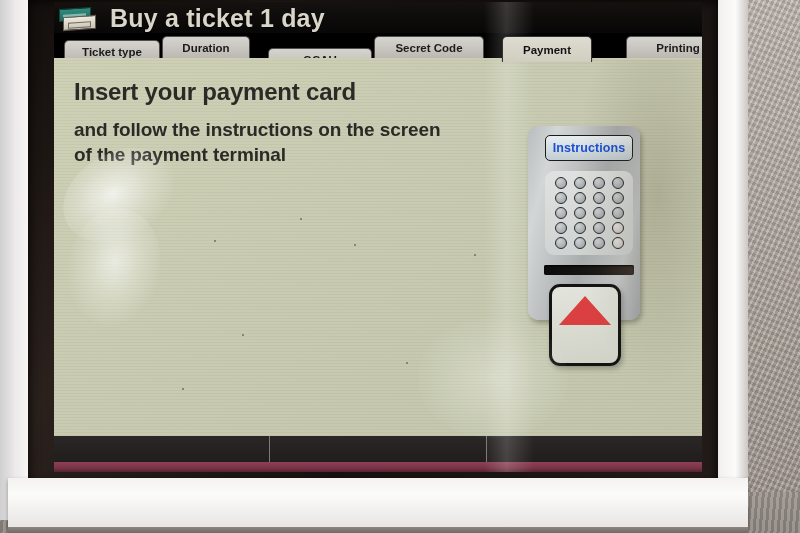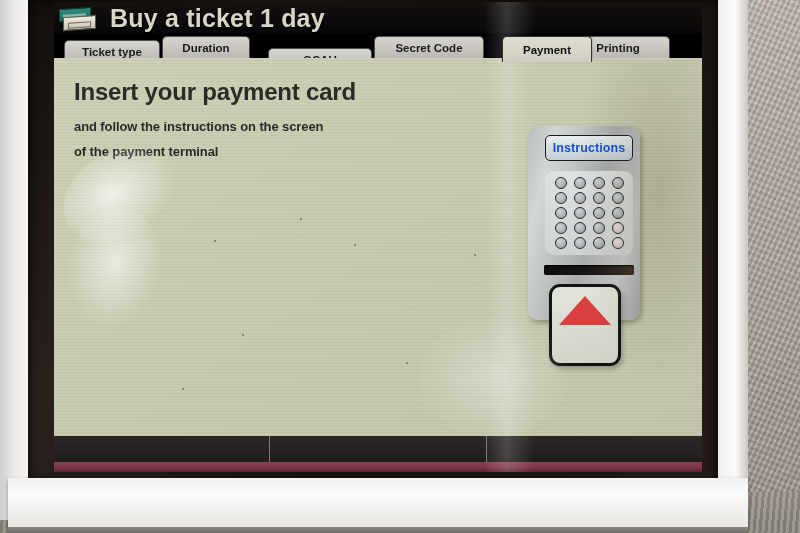--- a/index.html
+++ b/index.html
@@ -136,21 +136,21 @@
     pointer-events: none;
   }
 
   .headline {
     position: absolute; left: 20px; top: 20px;
     font-size: 24px; font-weight: bold; color: #2b2a27;
     letter-spacing: -.2px; white-space: nowrap;
   }
   .subline {
     position: absolute; left: 20px;
-    font-size: 13px; font-weight: bold; color: #2b2a27;
+    font-size: 19px; font-weight: bold; color: #2b2a27;
     letter-spacing: -.1px; white-space: nowrap;
   }
   .subline-1 { top: 61px; }
   .subline-2 { top: 86px; }
 
   
   .terminal {
     position: absolute; left: 464px; top: 68px; width: 140px; height: 242px;
   }
   .term-body {
@@ -288,21 +288,21 @@
       </div>
       <div class="tab" style="left:214px; width:104px;margin-top:12px;">
         <span>GCAU</span>
       </div>
       <div class="tab" style="left:320px; width:110px;">
         <span>Secret Code</span>
       </div>
       <div class="tab active" style="left:432px; width:90px;margin-left:16px;">
         <span>Payment</span>
       </div>
-      <div class="tab" style="left:512px; width:104px;">
+      <div class="tab" style="left:572px; width:104px;">
         <span>Printing</span>
       </div>
     </div>
 
     <div class="content">
 
       <div class="headline">Insert your payment card</div>
       <div class="subline subline-1">and follow the instructions on the screen</div>
       <div class="subline subline-2">of the payment terminal</div>
 

